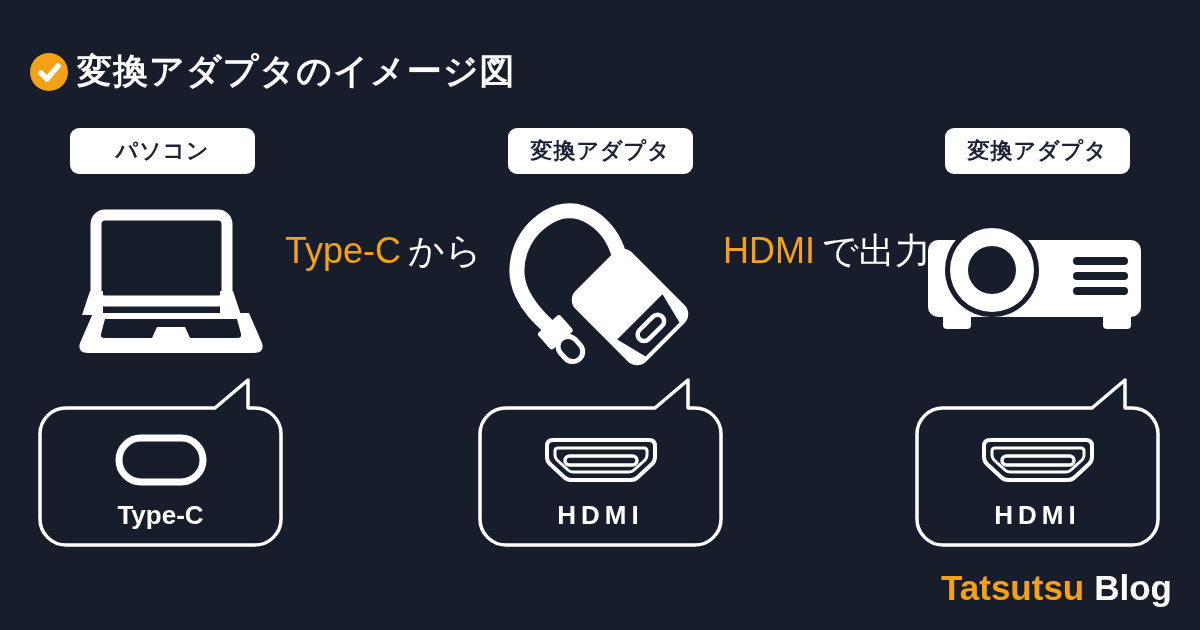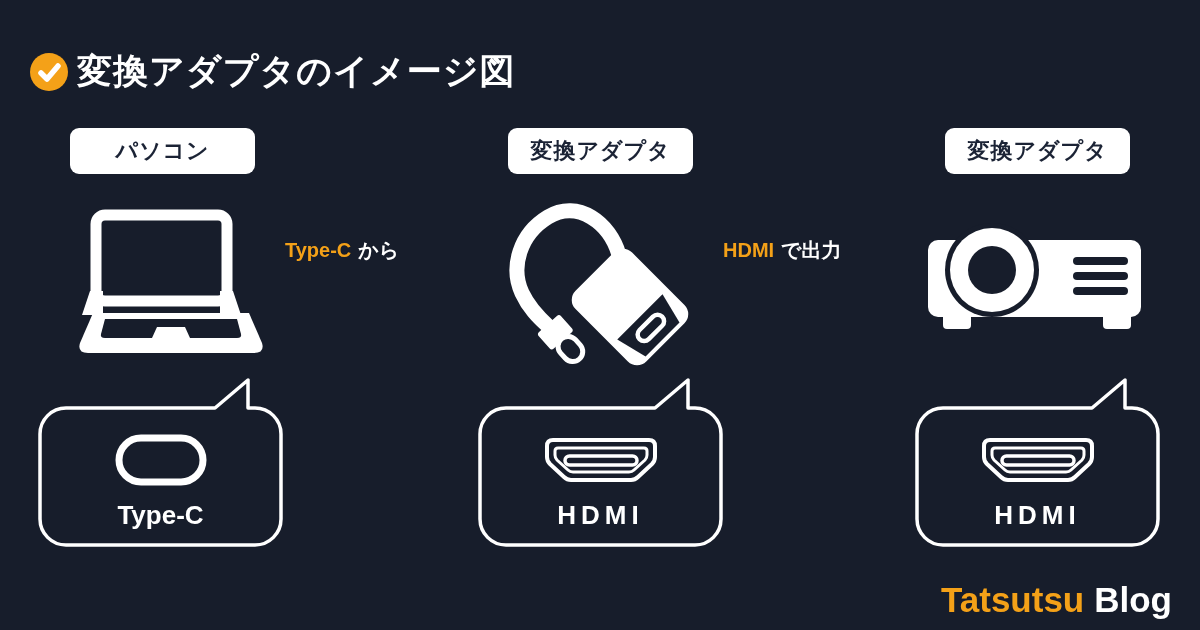--- a/index.html
+++ b/index.html
@@ -17,40 +17,40 @@
   .device-label{
     position:absolute;top:128px;width:185px;height:46px;
     background:#FFFFFF;border-radius:9px;
     display:flex;align-items:center;justify-content:center;
     font-size:22px;font-weight:bold;color:#1B2335;letter-spacing:1px;
   }
   .lb1{left:70px;} .lb2{left:508px;} .lb3{left:945px;}
   
   .flow{
     position:absolute;top:228px;width:195px;
-    font-size:20px;font-weight:bold;line-height:45px;white-space:nowrap;
+    font-size:36px;font-weight:normal;line-height:45px;white-space:nowrap;
   }
   .f1{left:285px;} .f2{left:723px;}
   .accent{color:#F4A118;}
   .flow .rest{margin-left:7px;}
   
   .bubble{position:absolute;top:378px;width:250px;height:175px;}
   .b1{left:38px;} .b2{left:478px;} .b3{left:915px;}
   .bubble-outline{position:absolute;left:0;top:0;}
   .port-icon{position:absolute;}
   .pill-pos{left:77px;top:56px;}
   .hdmi-pos{left:67px;top:60px;}
   .port-label{
     position:absolute;left:0;top:122px;width:245px;height:30px;
     text-align:center;font-size:26px;font-weight:bold;color:#FFFFFF;
   }
   .spaced{letter-spacing:5px;}
   
   .footer{
-    position:absolute;right:28px;top:580px;
+    position:absolute;right:28px;top:568px;
     font-size:35px;font-weight:bold;white-space:nowrap;text-align:center;
   }
   .footer .rest{margin-left:10px;color:#FFFFFF;}
 </style>
 </head>
 <body>
 
 <div class="canvas">
 
   <div class="header">

